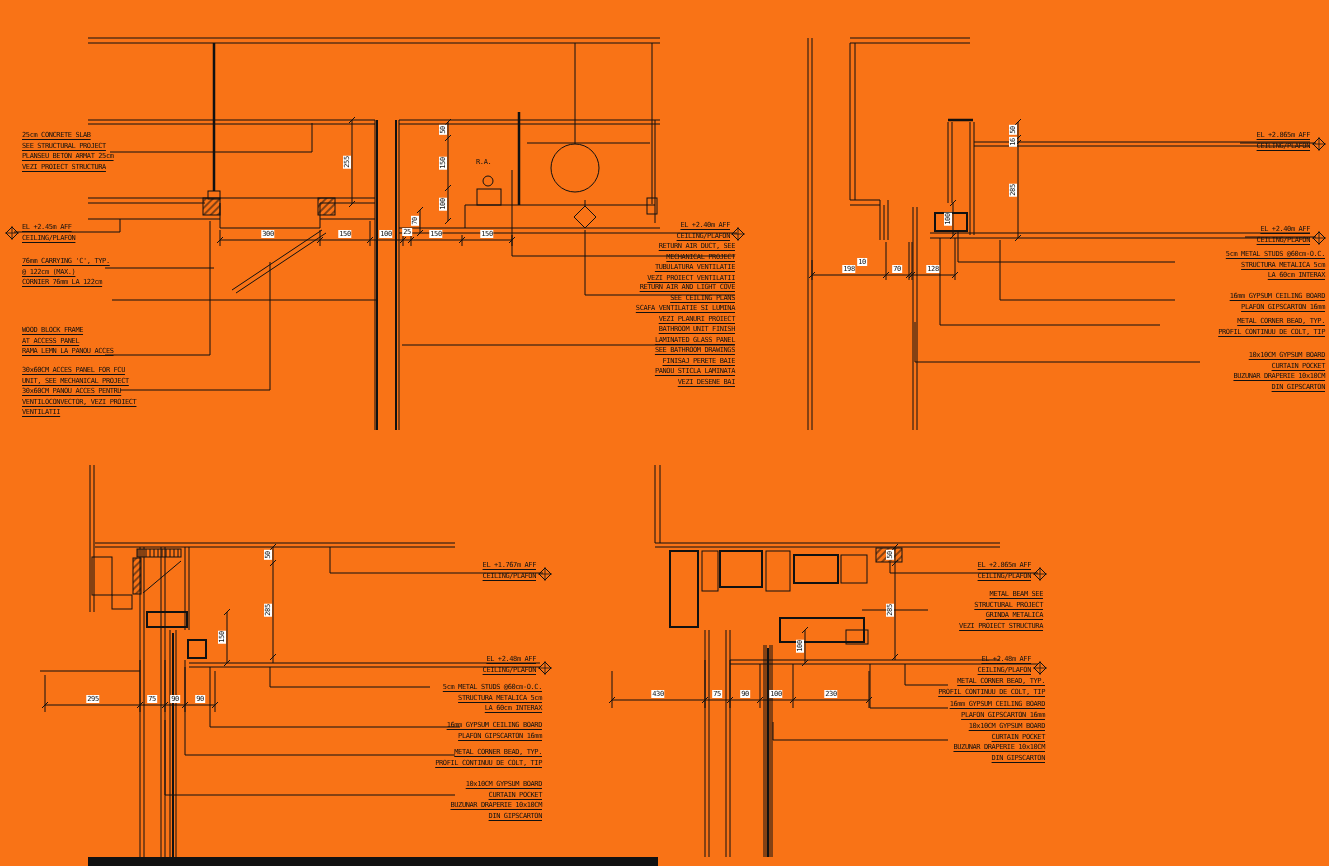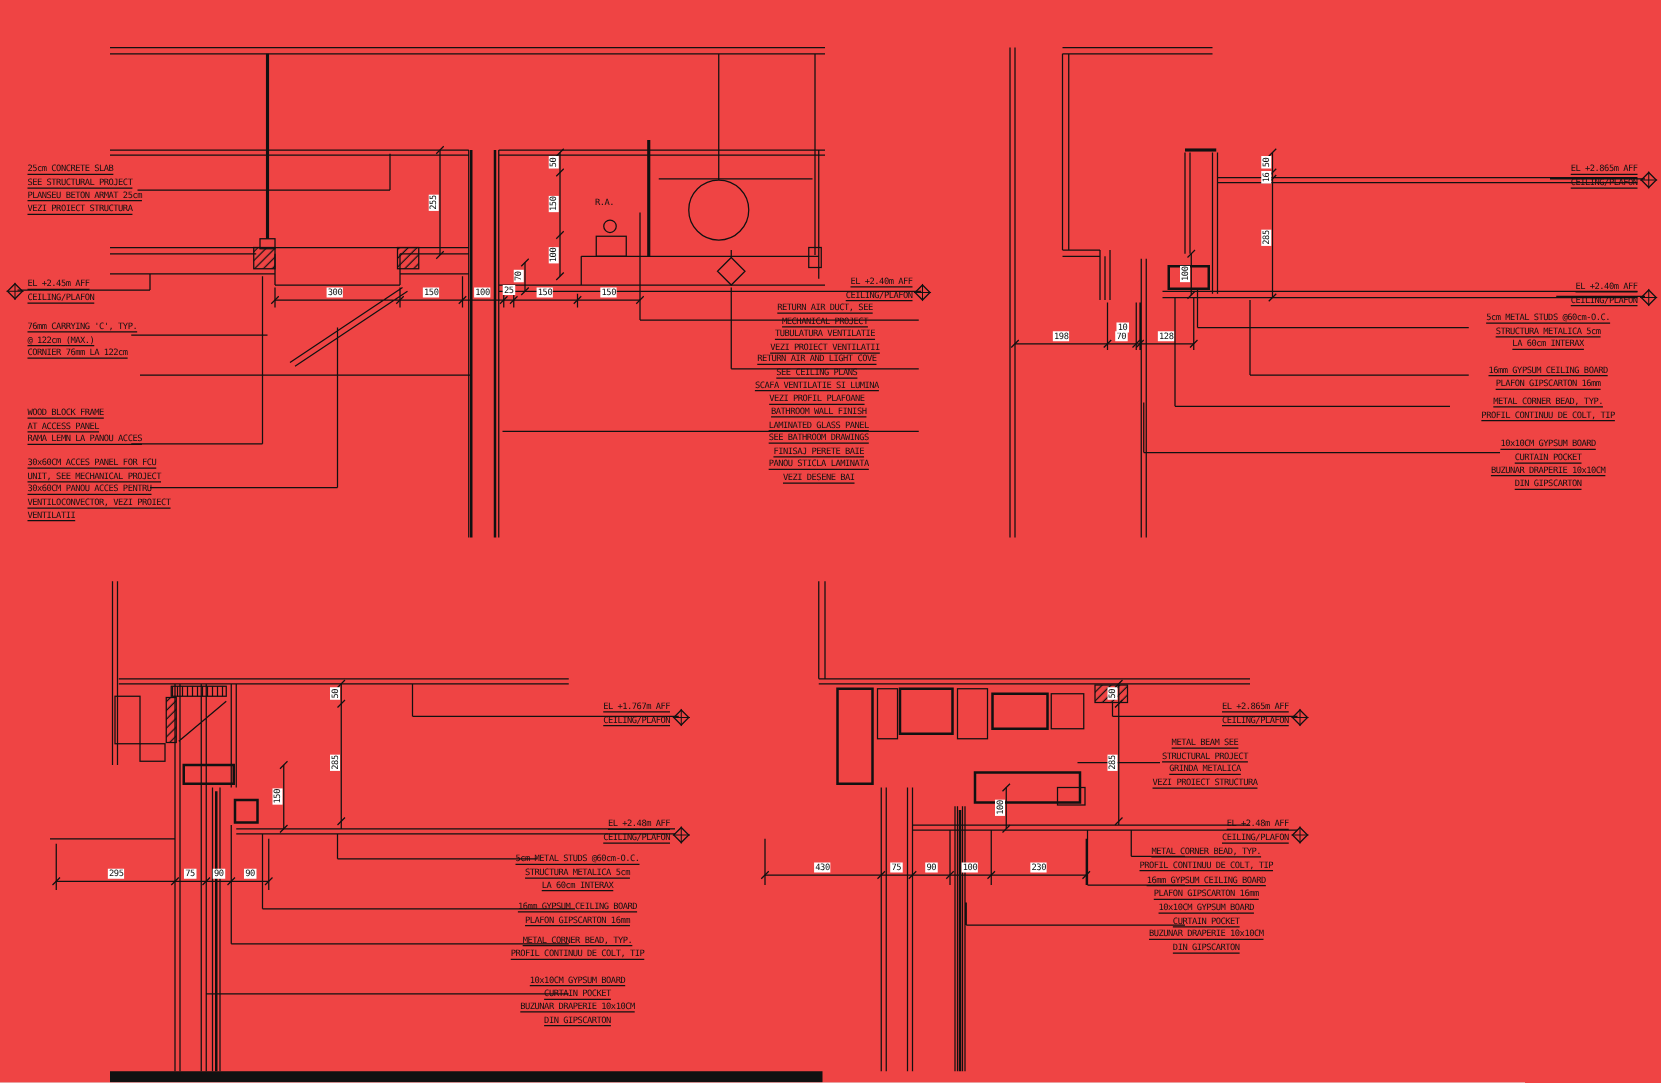--- a/index.html
+++ b/index.html
@@ -1,21 +1,21 @@
 <!DOCTYPE html>
 <html><head>
 <meta charset="utf-8">
 <style>
   html,body{margin:0;padding:0;background:#e8e8e8;}
-  .page{position:relative;width:1329px;height:866px;background:#ef4444;overflow:hidden;
+  .page{position:relative;width:1329px;height:866px;background:#f97316;overflow:hidden;
         font-family:"DejaVu Sans Mono","Liberation Mono",monospace;color:#111;}
   svg.lines{position:absolute;left:0;top:0;}
   .note{position:absolute;font-size:7px;line-height:1.5;white-space:pre-line;
         letter-spacing:-0.4px;text-decoration:underline;text-underline-offset:1.5px;}
-  .note.r{text-align:center;}
+  .note.r{text-align:right;}
   .note.plain{text-decoration:none;}
   .el{position:absolute;font-size:7px;line-height:1.5;white-space:pre-line;
       letter-spacing:-0.4px;text-decoration:underline;text-underline-offset:1.5px;}
   .el.r{text-align:right;}
   .dim{position:absolute;font-size:7px;letter-spacing:-0.4px;background:#fff;padding:0 1px;
        transform:translate(-50%,-100%);}
   .dimv{transform:translate(-50%,-50%) rotate(-90deg);}
   .marker{position:absolute;width:14px;height:14px;}
 </style>
 </head>
@@ -184,22 +184,22 @@
 30x60CM PANOU ACCES PENTRU
 VENTILOCONVECTOR, VEZI PROIECT
 VENTILATII</div>
   <div class="note r" style="left:585px;top:241px;width:150px">RETURN AIR DUCT, SEE
 MECHANICAL PROJECT
 TUBULATURA VENTILATIE
 VEZI PROIECT VENTILATII</div>
   <div class="note r" style="left:572px;top:282px;width:163px">RETURN AIR AND LIGHT COVE
 SEE CEILING PLANS
 SCAFA VENTILATIE SI LUMINA
-VEZI PROFIL PLAFOANE</div>
-  <div class="note r" style="left:575px;top:324px;width:160px">BATHROOM WALL FINISH
+VEZI PLANURI PROIECT</div>
+  <div class="note r" style="left:575px;top:324px;width:160px">BATHROOM UNIT FINISH
 LAMINATED GLASS PANEL
 SEE BATHROOM DRAWINGS
 FINISAJ PERETE BAIE
 PANOU STICLA LAMINATA
 VEZI DESENE BAI</div>
   <div class="note plain" style="left:476px;top:157px">R.A.</div>
 
   <div class="el" style="left:22px;top:222px;width:90px">EL +2.45m AFF
 CEILING/PLAFON</div>
   <div class="el r" style="left:645px;top:220px;width:85px">EL +2.40m AFF
@@ -245,21 +245,21 @@
         <path d="M7 1L13 7L7 13L1 7Z" fill="none" stroke="#111"></path>
         <path d="M7 0V14M0 7H14" stroke="#111" stroke-width="0.8"></path>
       </svg></div>
   <div class="marker" style="left:1312px;top:230px"><svg width="14" height="14" viewBox="0 0 14 14">
         <path d="M7 1L13 7L7 13L1 7Z" fill="none" stroke="#111"></path>
         <path d="M7 0V14M0 7H14" stroke="#111" stroke-width="0.8"></path>
       </svg></div>
 
   <div class="dim" style="left:849px;top:273px">198</div>
   <div class="dim" style="left:897px;top:273px">70</div>
-  <div class="dim" style="left:898px;top:266px">10</div>
+  <div class="dim" style="left:862px;top:266px">10</div>
   <div class="dim" style="left:933px;top:273px">128</div>
   <div class="dim dimv" style="left:1013px;top:130px">50</div>
   <div class="dim dimv" style="left:1013px;top:142px">16</div>
   <div class="dim dimv" style="left:1013px;top:190px">285</div>
   <div class="dim dimv" style="left:948px;top:219px">100</div>
 
   <div class="note r" style="left:382px;top:682px;width:160px">5cm METAL STUDS @60cm-O.C.
 STRUCTURA METALICA 5cm
 LA 60cm INTERAX</div>
   <div class="note r" style="left:382px;top:720px;width:160px">16mm GYPSUM CEILING BOARD

